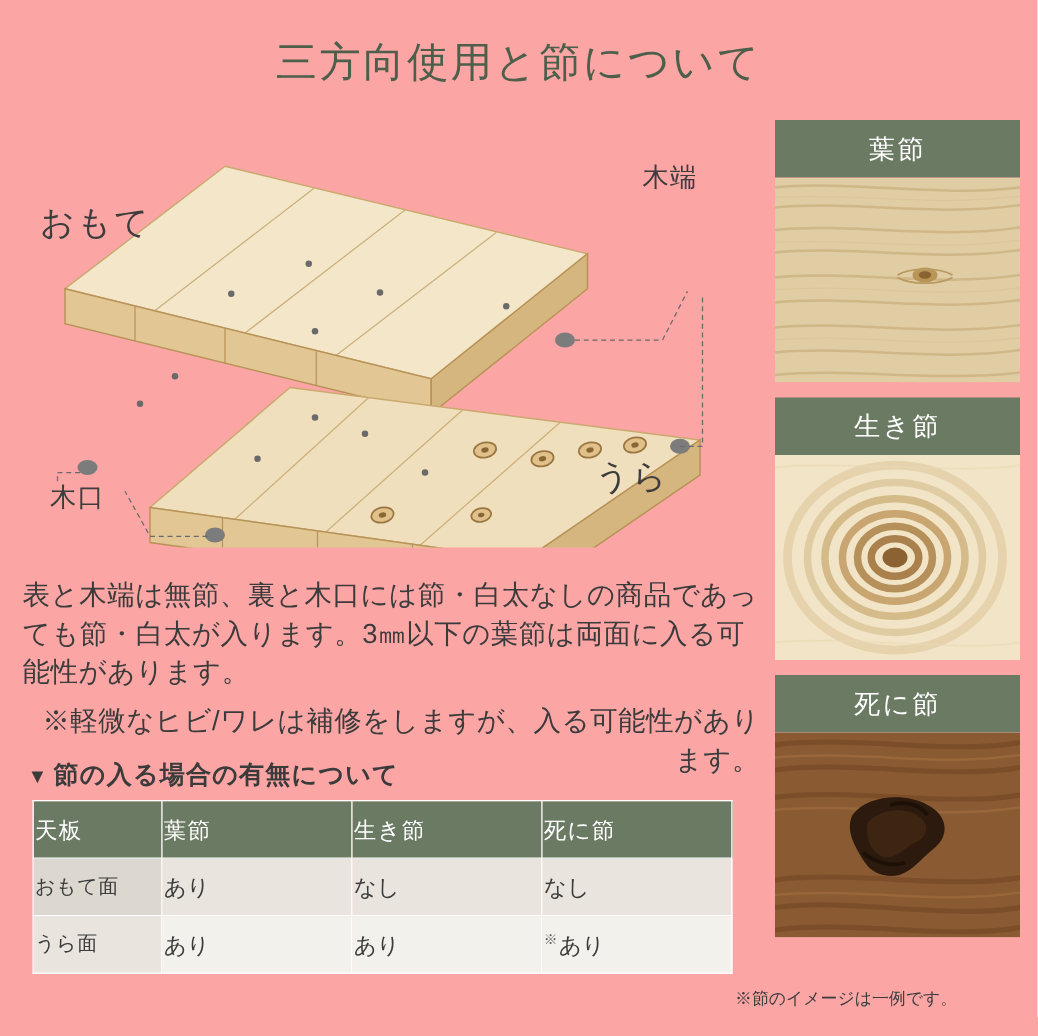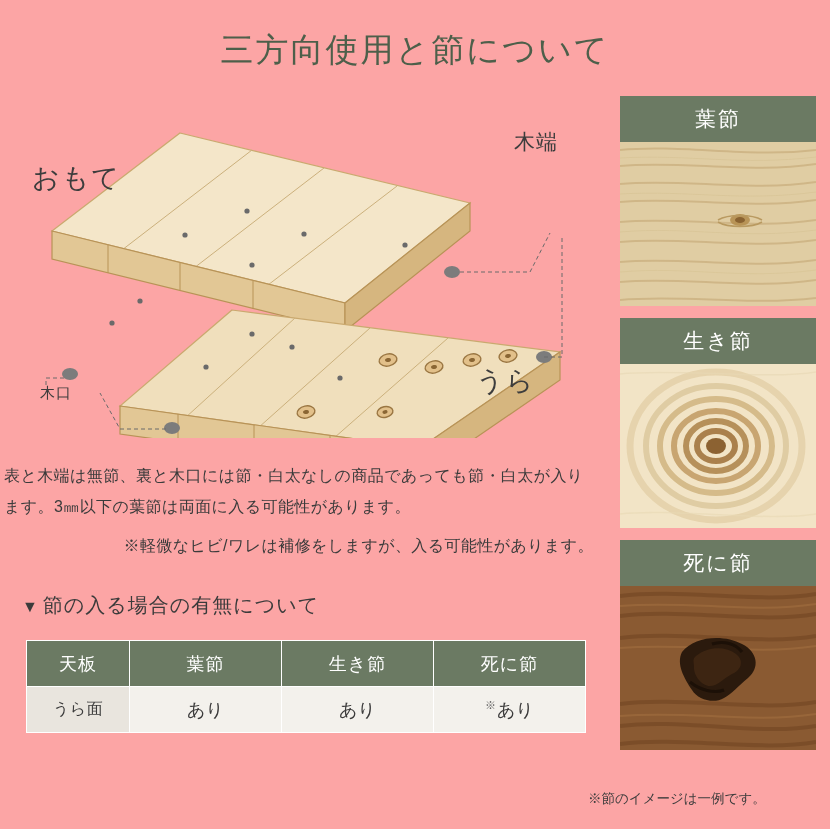--- a/index.html
+++ b/index.html
@@ -54,63 +54,64 @@
   .illus-label {
     position: absolute;
     font-size: 27px;
     color: #3d3d3d;
     letter-spacing: 2px;
     font-weight: 500;
   }
   .label-omote { left: 32px; top: 28px; margin-top: 44px; }
   .label-ura   { left: 432px; top: 275px; margin-left: 44px; }
   .label-kohashi { left: 514px; top: 40px; font-size: 21px; letter-spacing: 1px;}
-  .label-koguchi { left: 40px; top: 296px; font-size: 15px; letter-spacing: 1px;}
+  .label-koguchi { left: 40px; top: 296px; font-size: 21px; letter-spacing: 1px;}
 
   
   .body-text {
     position: absolute;
-    left: 4px;
+    left: 18px;
     top: 372px;
     width: 590px;
-    font-size: 16px;
+    font-size: 22px;
     line-height: 31px;
     color: #3b3b3b;
     letter-spacing: 0.4px;
   }
   .body-text .note { display: block; margin-top: 8px; text-align: right; }
 
   
   .table-heading {
     position: absolute;
     left: 22px;
-    top: 504px;
+    top: 518px;
     font-size: 20px;
     color: #3b3b3b;
     letter-spacing: 1px;
+    font-weight: bold;
   }
   .table-heading .tri {
     color: #3b3b3b;
     font-size: 16px;
     margin-right: 4px;
   }
 
   
   table.knot-table {
     position: absolute;
     left: 26px;
     top: 552px;
     width: 560px;
     border-collapse: collapse;
     table-layout: fixed;
   }
   table.knot-table th,
   table.knot-table td {
     border: 1px solid #ffffff;
-    text-align: center;
+    text-align: left;
     font-size: 18px;
     height: 43px;
     color: #3b3b3b;
   }
   table.knot-table thead th {
     background: #6b7a63;
     color: #ffffff;
     font-weight: 500;
     letter-spacing: 1px;
   }
@@ -277,20 +278,26 @@
     <table class="knot-table">
       <thead>
         <tr>
           <th class="col-first">天板</th>
           <th>葉節</th>
           <th>生き節</th>
           <th>死に節</th>
         </tr>
       </thead>
       <tbody>
+        <tr class="row-a">
+          <td class="rowhead">おもて面</td>
+          <td>あり</td>
+          <td>なし</td>
+          <td>なし</td>
+        </tr>
         <tr class="row-b">
           <td class="rowhead">うら面</td>
           <td>あり</td>
           <td>あり</td>
           <td><span class="cell-mark">※</span><span>あり</span></td>
         </tr>
       </tbody>
     </table>
 
   </div>

